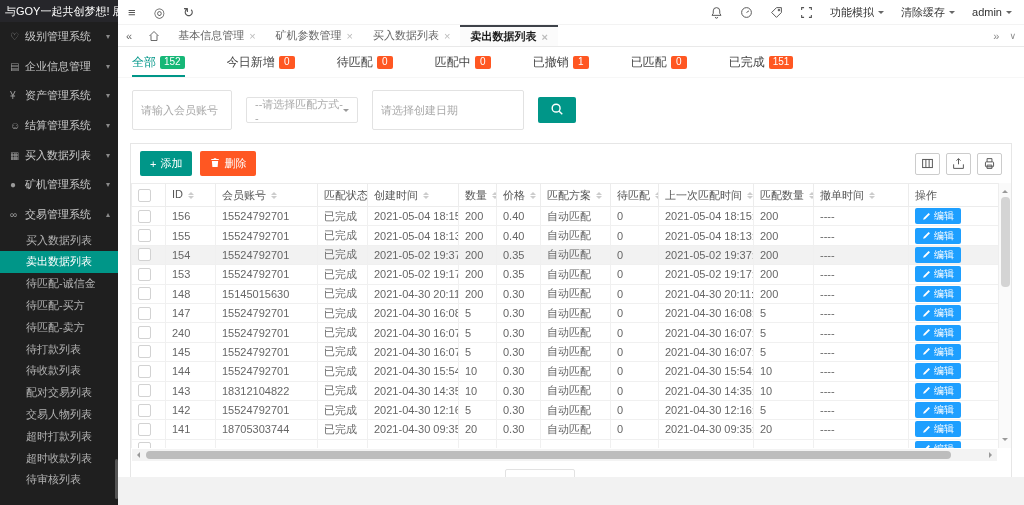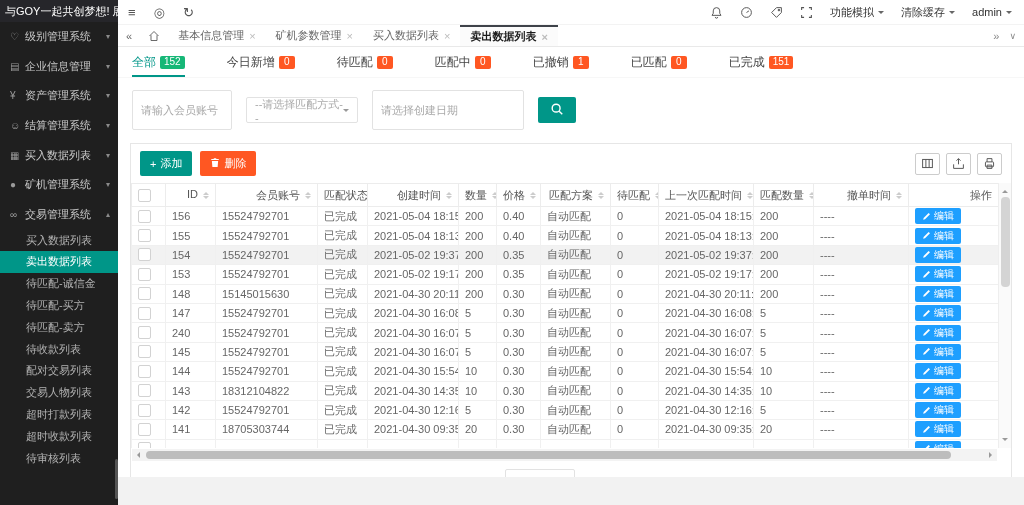--- a/index.html
+++ b/index.html
@@ -64,21 +64,21 @@
   .btn { height:25px; border:none; border-radius:2px; color:#fff; font-size:11px; display:flex; align-items:center;
          gap:4px; padding:0 10px; margin-right:8px; cursor:pointer; font-family:inherit; }
   .btn.add { background:#009688; }
   .btn.del { background:#ff5722; }
   .tool-icons { margin-left:auto; display:flex; gap:6px; }
   .tico { width:25px; height:22px; border:1px solid #ccc; border-radius:2px; background:#fff; display:flex;
           align-items:center; justify-content:center; cursor:pointer; }
 
   .tbl-wrap { position:relative; height:265px; overflow:hidden; }
   table { border-collapse:collapse; table-layout:fixed; width:867px; font-size:11px; color:#666; }
-  th { font-weight:normal; text-align:right; padding:0 6px; height:23px; border:1px solid #ececec; color:#555;
+  th { font-weight:normal; text-align:left; padding:0 6px; height:23px; border:1px solid #ececec; color:#555;
        background:#fff; white-space:nowrap; overflow:hidden; }
   td { padding:0 6px; height:19.4px; border:1px solid #f0f0f0; white-space:nowrap; overflow:hidden; }
   tr.hl td { background:#f2f2f2; }
   .cb { width:13px; height:13px; border:1px solid #d2d2d2; border-radius:2px; background:#fff; cursor:pointer; }
   .sort { display:inline-flex; flex-direction:column; gap:1px; margin-left:5px; vertical-align:middle; }
   .sort i { width:0; height:0; border:3px solid transparent; display:block; }
   .sort .up { border-bottom-color:#ccc; }
   .sort .dn { border-top-color:#ccc; }
   .edit-btn { background:#1e9fff; border:none; border-radius:2px; color:#fff; font-size:10px; height:16px;
           display:inline-flex; align-items:center; gap:3px; padding:0 7px; cursor:pointer; font-family:inherit; }
@@ -150,20 +150,21 @@
           <span class="mi-label">交易管理系统</span>
           <span class="mi-caret">▴</span>
         </div>
       </nav>
     <div id="submenu">
         <div class="sub-item">买入数据列表</div>
         <div class="sub-item active">卖出数据列表</div>
         <div class="sub-item">待匹配-诚信金</div>
         <div class="sub-item">待匹配-买方</div>
         <div class="sub-item">待匹配-卖方</div>
+        <div class="sub-item">待打款列表</div>
         <div class="sub-item">待收款列表</div>
         <div class="sub-item">配对交易列表</div>
         <div class="sub-item">交易人物列表</div>
         <div class="sub-item">超时打款列表</div>
         <div class="sub-item">超时收款列表</div>
         <div class="sub-item">待审核列表</div>
       </div>
     <div class="sb-scroll"></div>
   </aside>
 

